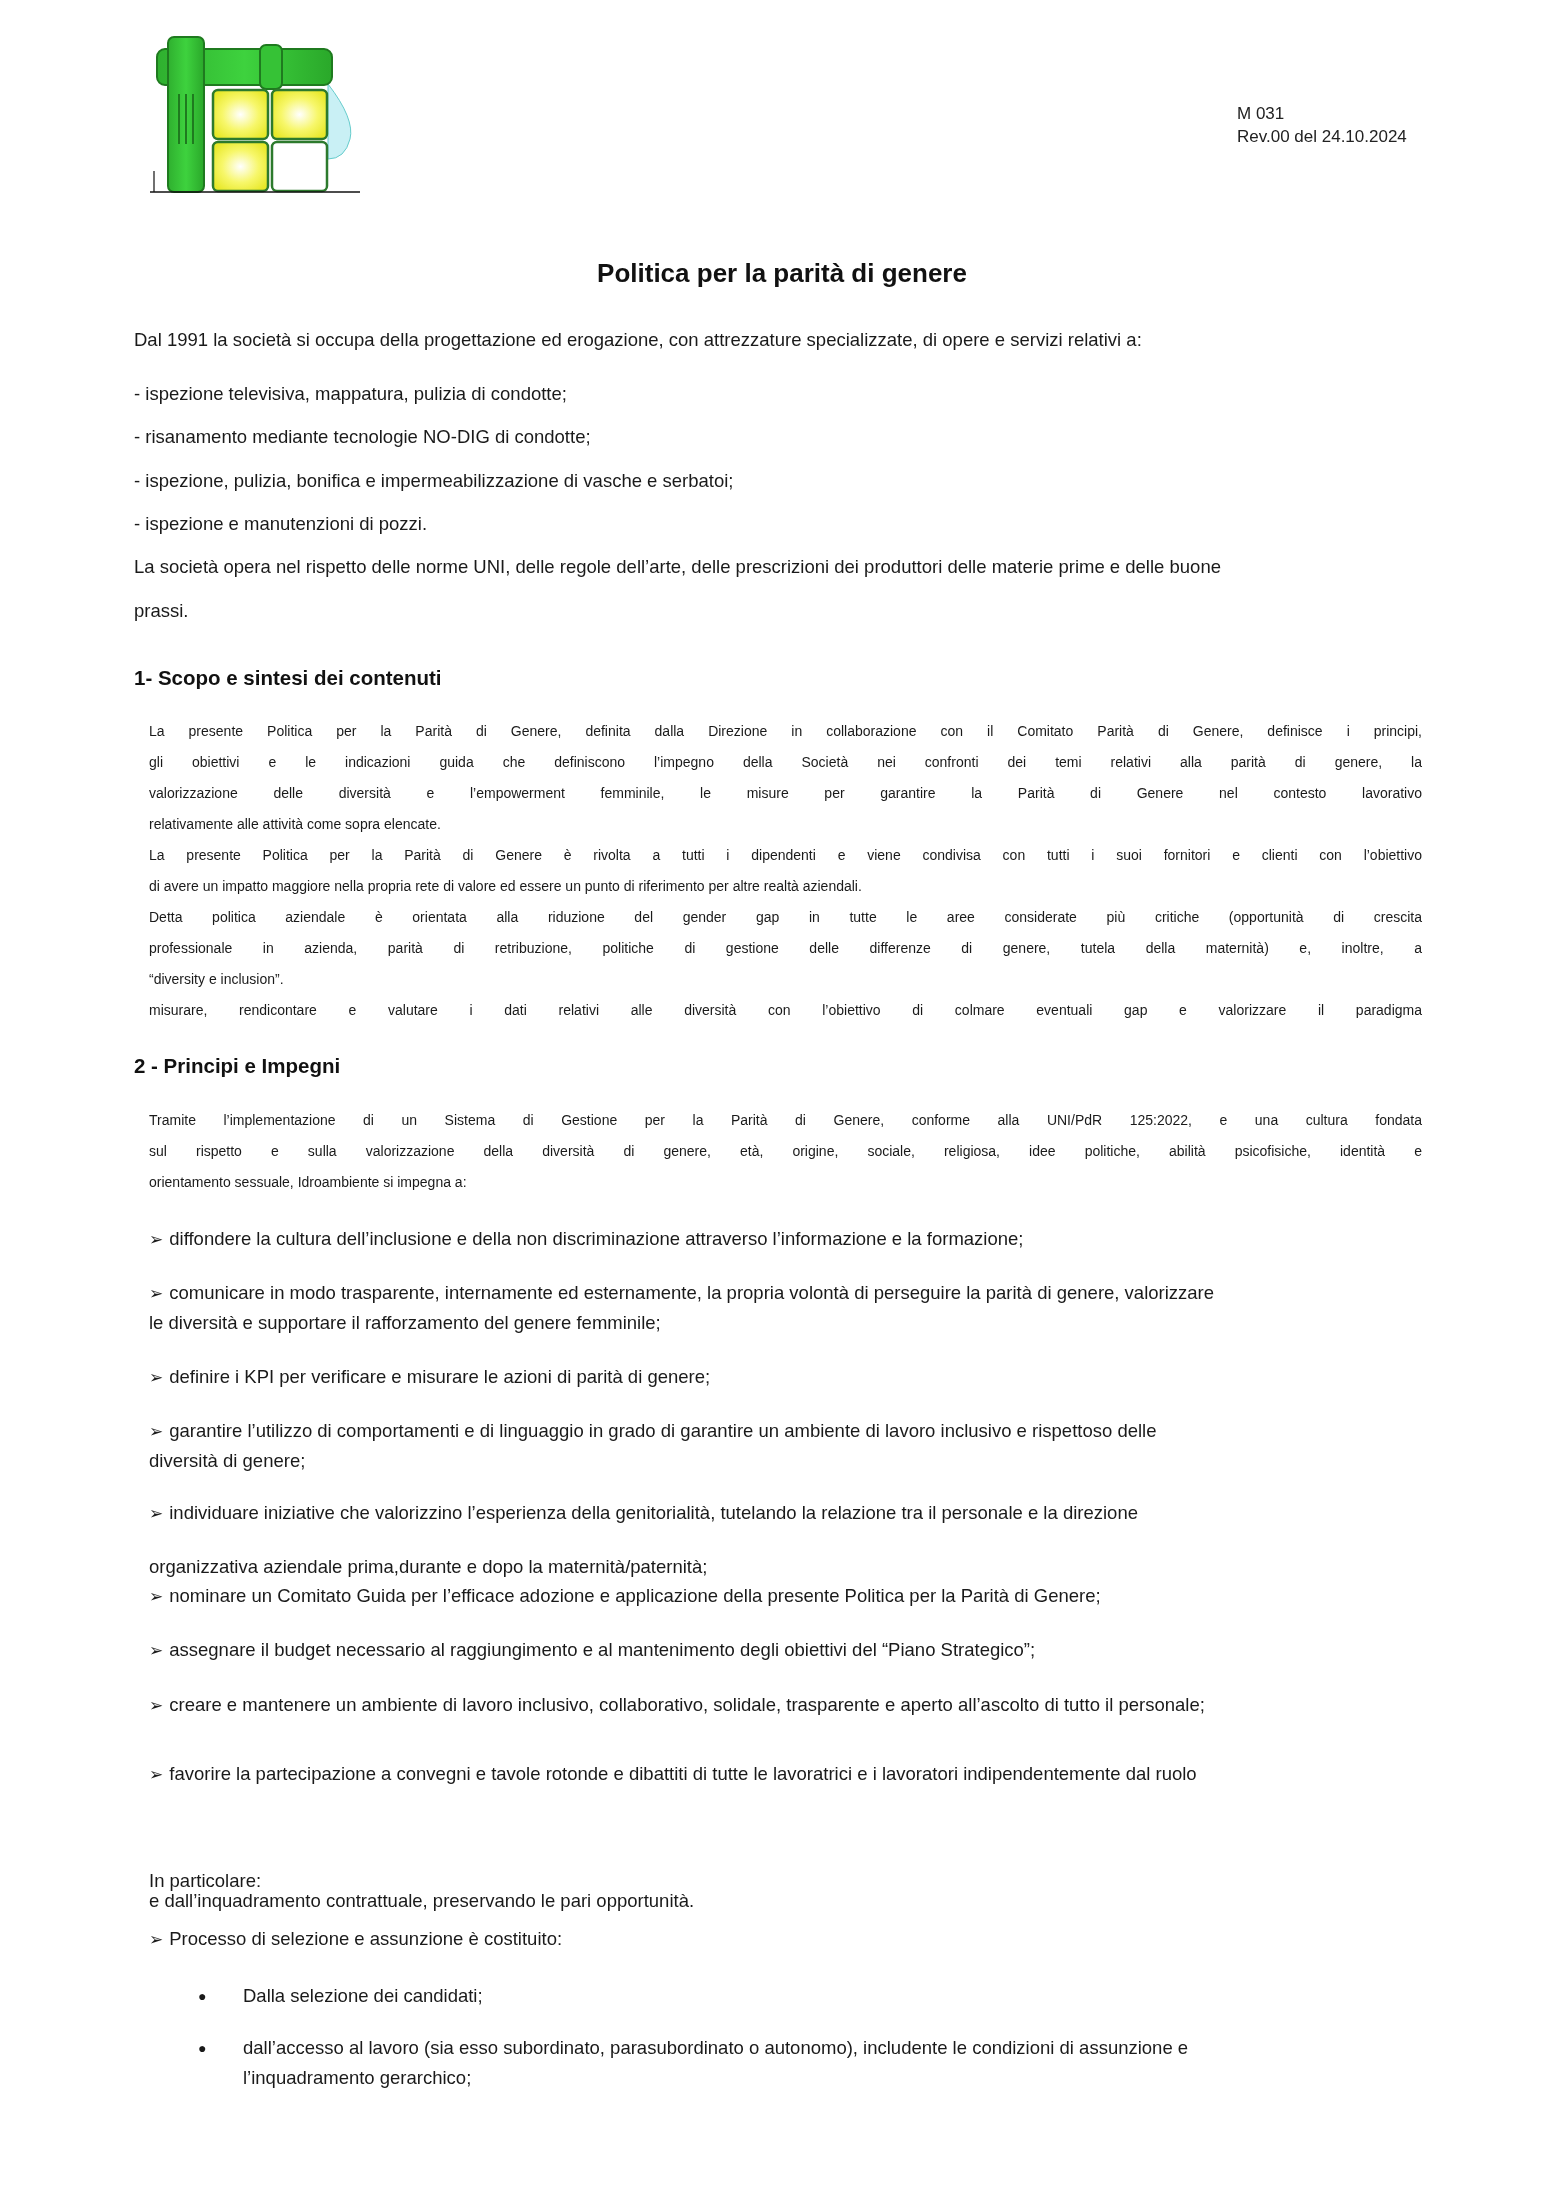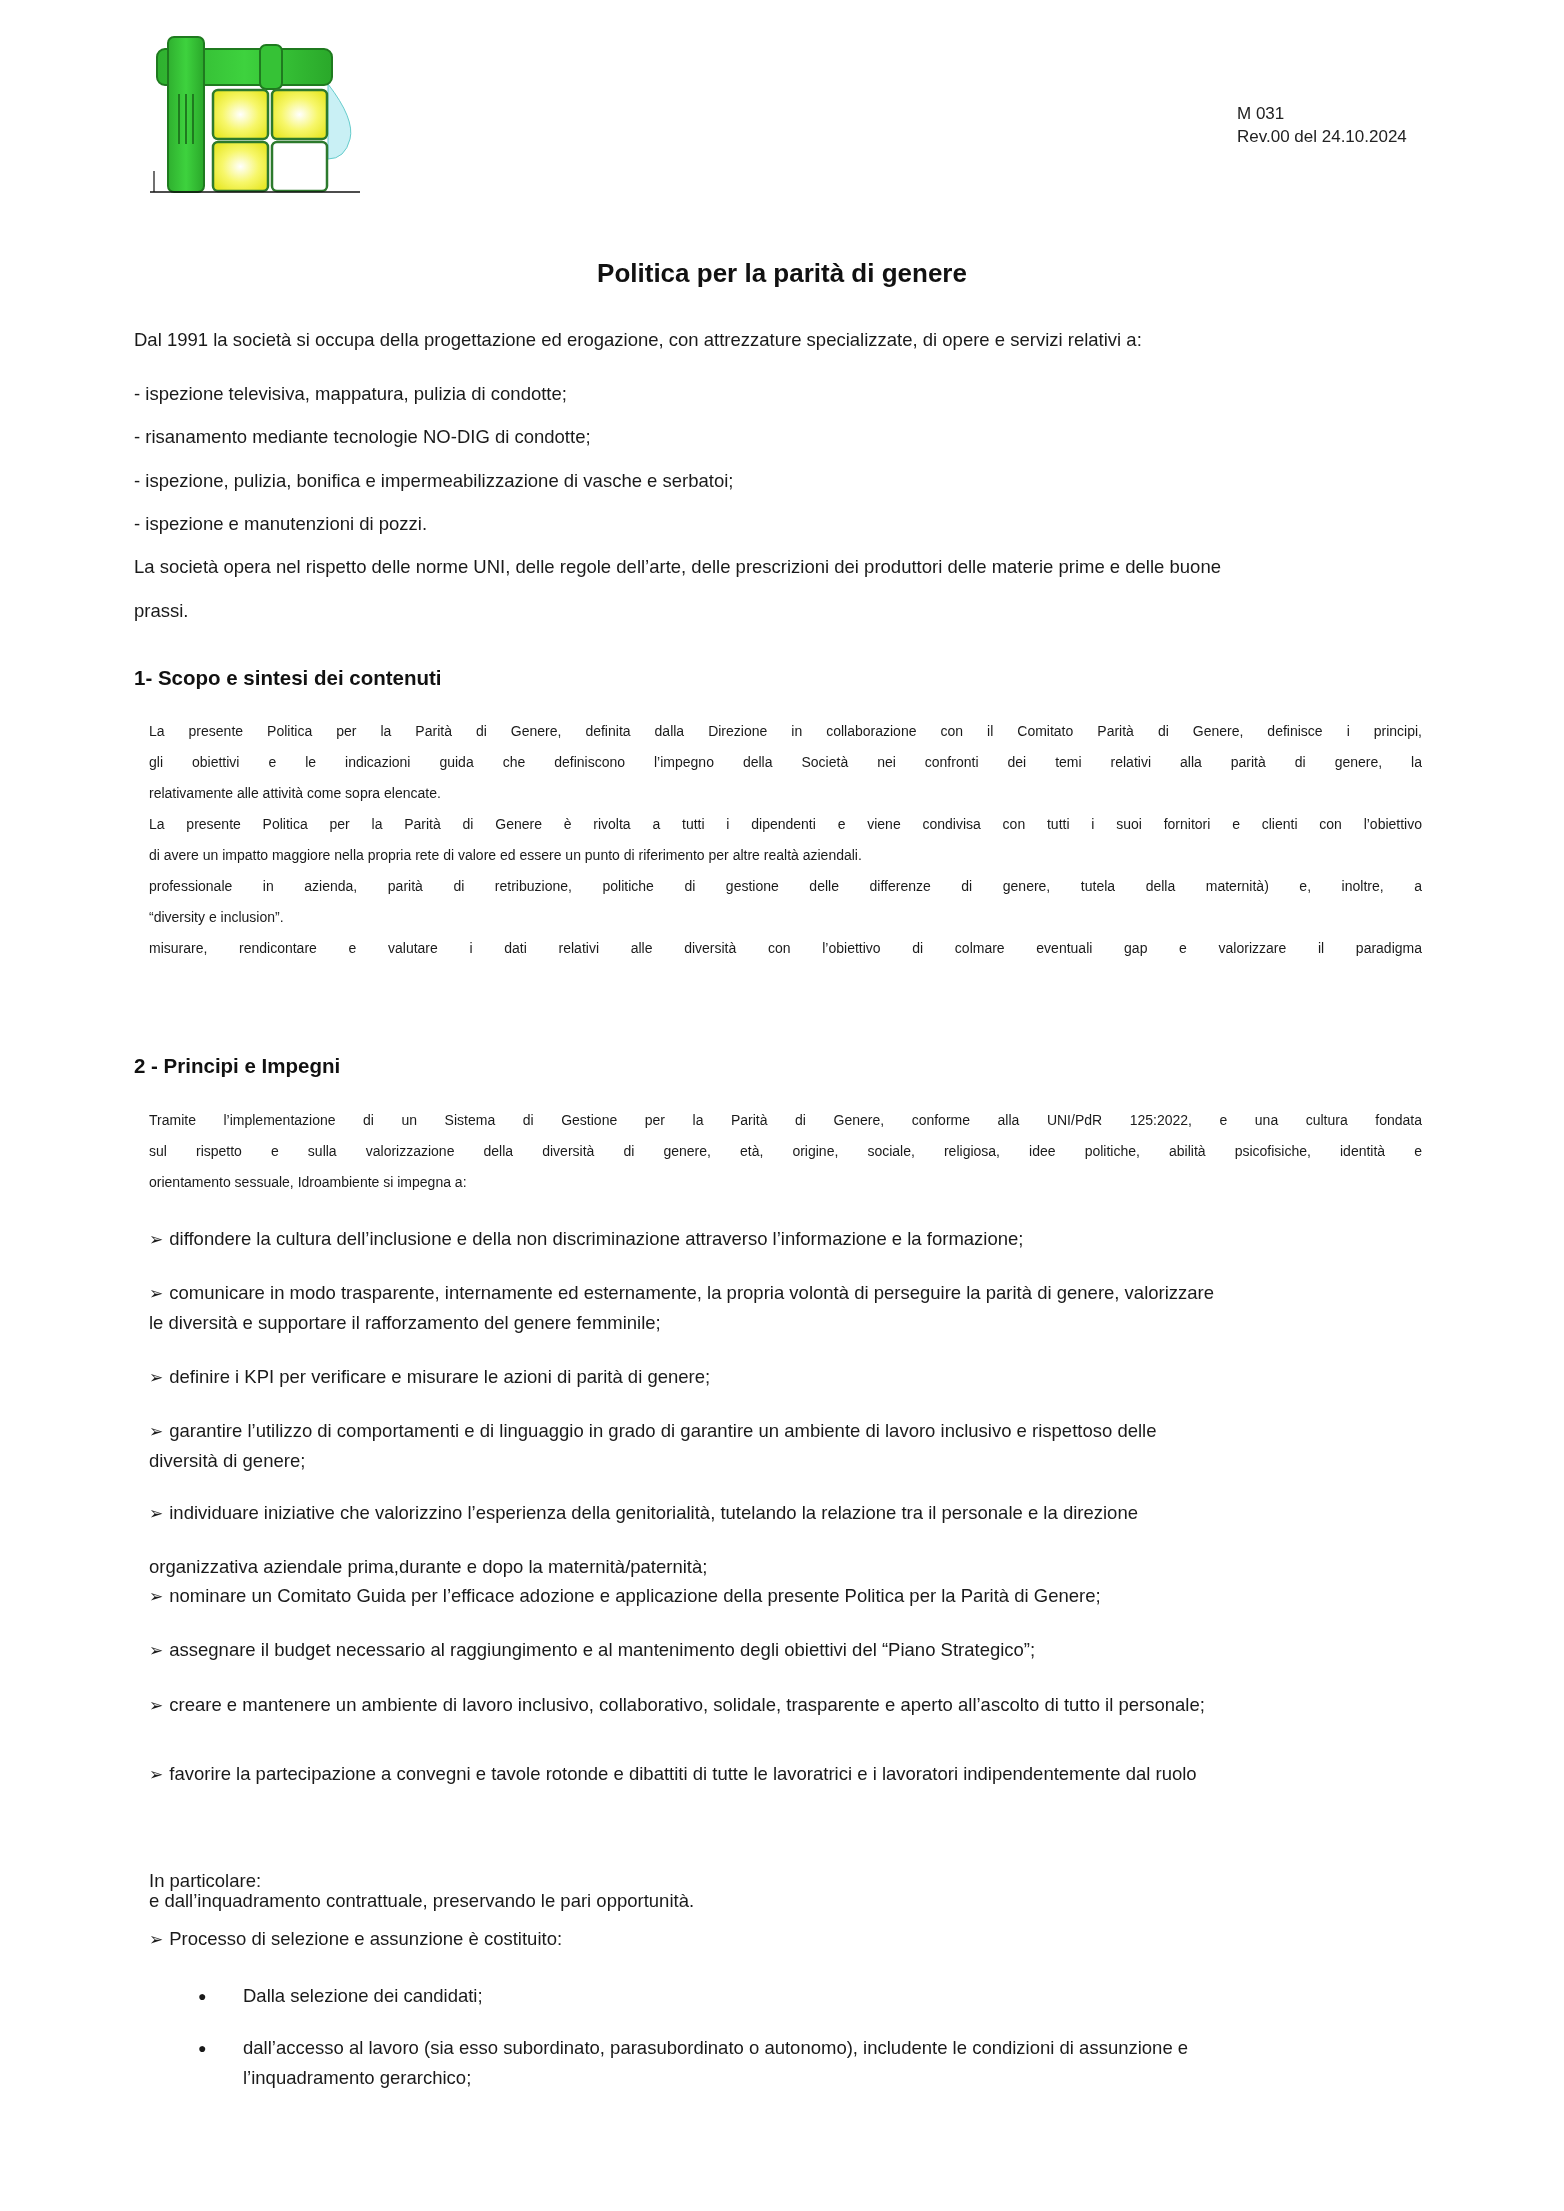--- a/index.html
+++ b/index.html
@@ -67,23 +67,25 @@
 <div class="abs p" style="left:134px; top:426px;">- risanamento mediante tecnologie NO-DIG di condotte;</div>
 <div class="abs p" style="left:134px; top:470px;">- ispezione, pulizia, bonifica e impermeabilizzazione di vasche e serbatoi;</div>
 <div class="abs p" style="left:134px; top:513px;">- ispezione e manutenzioni di pozzi.</div>
 <div class="abs p" style="left:134px; top:556px;text-align:right;">La società opera nel rispetto delle norme UNI, delle regole dell’arte, delle prescrizioni dei produttori delle materie prime e delle buone</div>
 <div class="abs p" style="left:134px; top:600px;">prassi.</div>
 
 <div class="abs h" style="left:134px; top:666px;">1- Scopo e sintesi dei contenuti</div>
 <div class="abs just" style="left:149px; top:716px;">
   <span class="ln">La presente Politica per la Parità di Genere, definita dalla Direzione in collaborazione con il Comitato Parità di Genere, definisce i principi,</span>
   <span class="ln">gli obiettivi e le indicazioni guida che definiscono l’impegno della Società nei confronti dei temi relativi alla parità di genere, la</span>
+  <span class="ln">valorizzazione delle diversità e l’empowerment femminile, le misure per garantire la Parità di Genere nel contesto lavorativo</span>
   <span class="ln last">relativamente alle attività come sopra elencate.</span>
   <span class="ln">La presente Politica per la Parità di Genere è rivolta a tutti i dipendenti e viene condivisa con tutti i suoi fornitori e clienti con l’obiettivo</span>
   <span class="ln last">di avere un impatto maggiore nella propria rete di valore ed essere un punto di riferimento per altre realtà aziendali.</span>
+  <span class="ln">Detta politica aziendale è orientata alla riduzione del gender gap in tutte le aree considerate più critiche (opportunità di crescita</span>
   <span class="ln">professionale in azienda, parità di retribuzione, politiche di gestione delle differenze di genere, tutela della maternità) e, inoltre, a</span>
   <span class="ln last">“diversity e inclusion”.</span>
   <span class="ln">misurare, rendicontare e valutare i dati relativi alle diversità con l’obiettivo di colmare eventuali gap e valorizzare il paradigma</span>
 </div>
 
 <div class="abs h" style="left:134px; top:1054px;">2 - Principi e Impegni</div>
 <div class="abs just" style="left:149px; top:1105px;">
   <span class="ln">Tramite l’implementazione di un Sistema di Gestione per la Parità di Genere, conforme alla UNI/PdR 125:2022, e una cultura fondata</span>
   <span class="ln">sul rispetto e sulla valorizzazione della diversità di genere, età, origine, sociale, religiosa, idee politiche, abilità psicofisiche, identità e</span>
   <span class="ln last">orientamento sessuale, Idroambiente si impegna a:</span>

